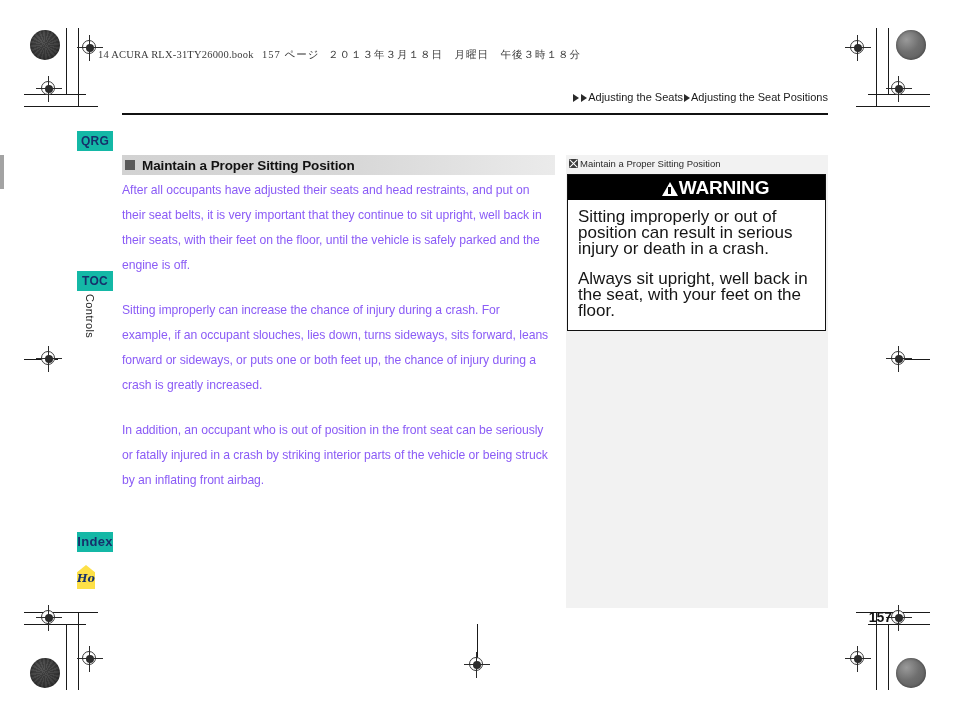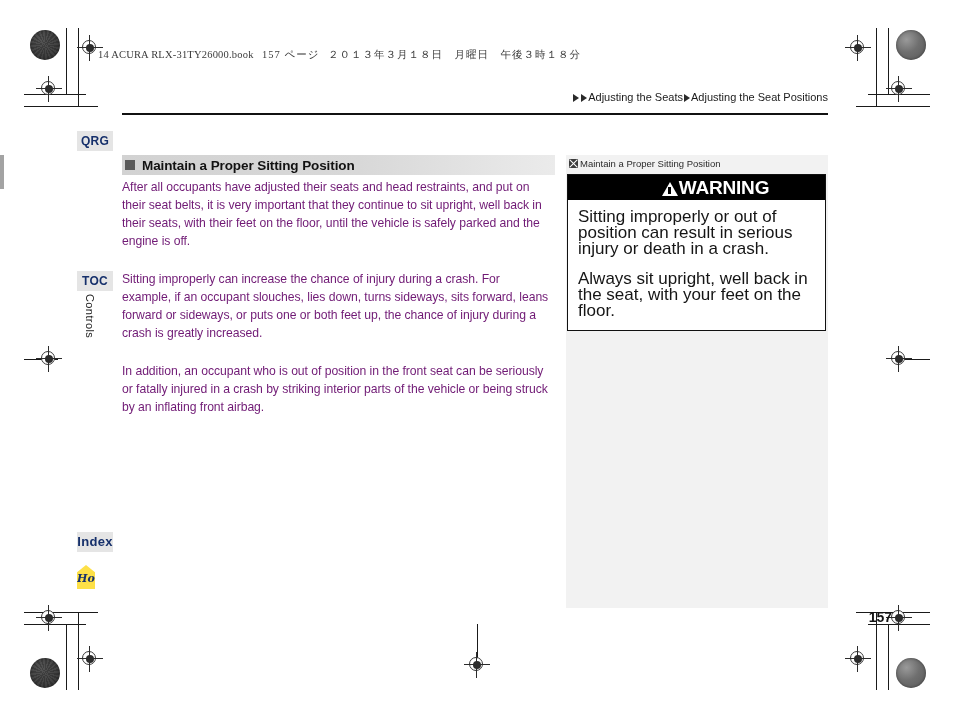--- a/index.html
+++ b/index.html
@@ -109,21 +109,21 @@
     left: 122px;
     top: 113px;
     width: 706px;
     height: 2px;
     background: #111111;
   }
 
   
   .nav-tab {
     position: absolute;
-    background: #e5e5e5;
+    background: #14b8a6;
     color: #16306b;
     font-weight: bold;
     font-size: 12px;
     text-align: center;
     line-height: 20px;
     letter-spacing: .3px;
     cursor: pointer;
   }
   .nav-tab.qrg { left: 77px; top: 131px; width: 36px; height: 20px; }
   .nav-tab.toc { left: 77px; top: 271px; width: 36px; height: 20px; }
@@ -195,22 +195,22 @@
 
   .body-col {
     position: absolute;
     left: 122px;
     top: 178px;
     width: 430px;
   }
   .body-col p {
     margin: 0 0 20px 0;
     font-size: 12.2px;
-    line-height: 18px;
-    color: #701a75;
+    line-height: 25px;
+    color: #8b5cf6;
     letter-spacing: -.05px;
   }
 
   
   .side-panel {
     position: absolute;
     left: 566px;
     top: 155px;
     width: 262px;
     height: 453px;

